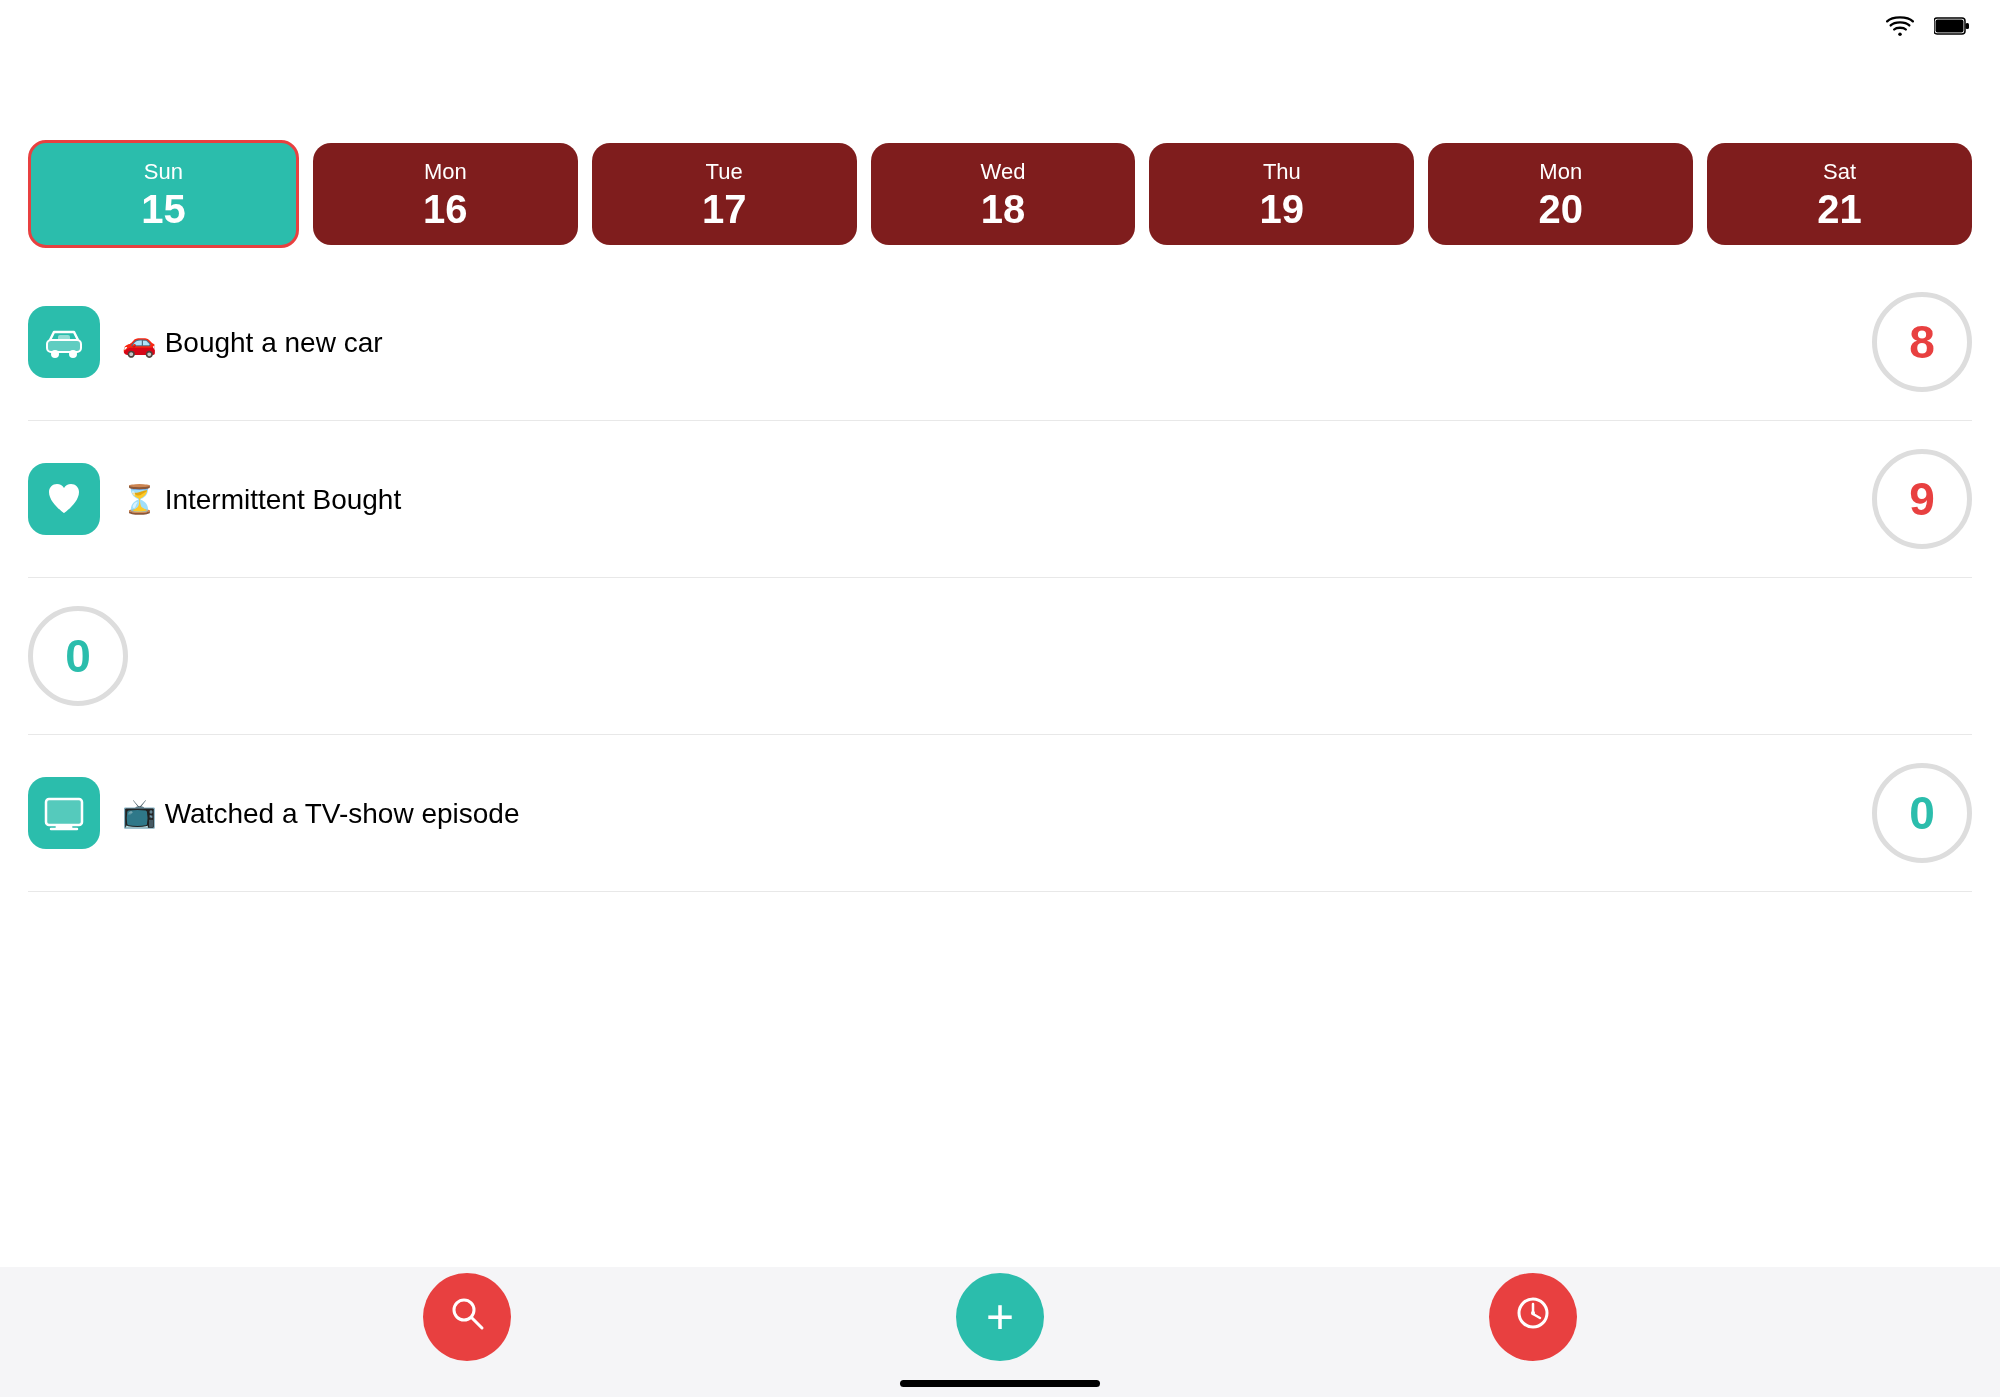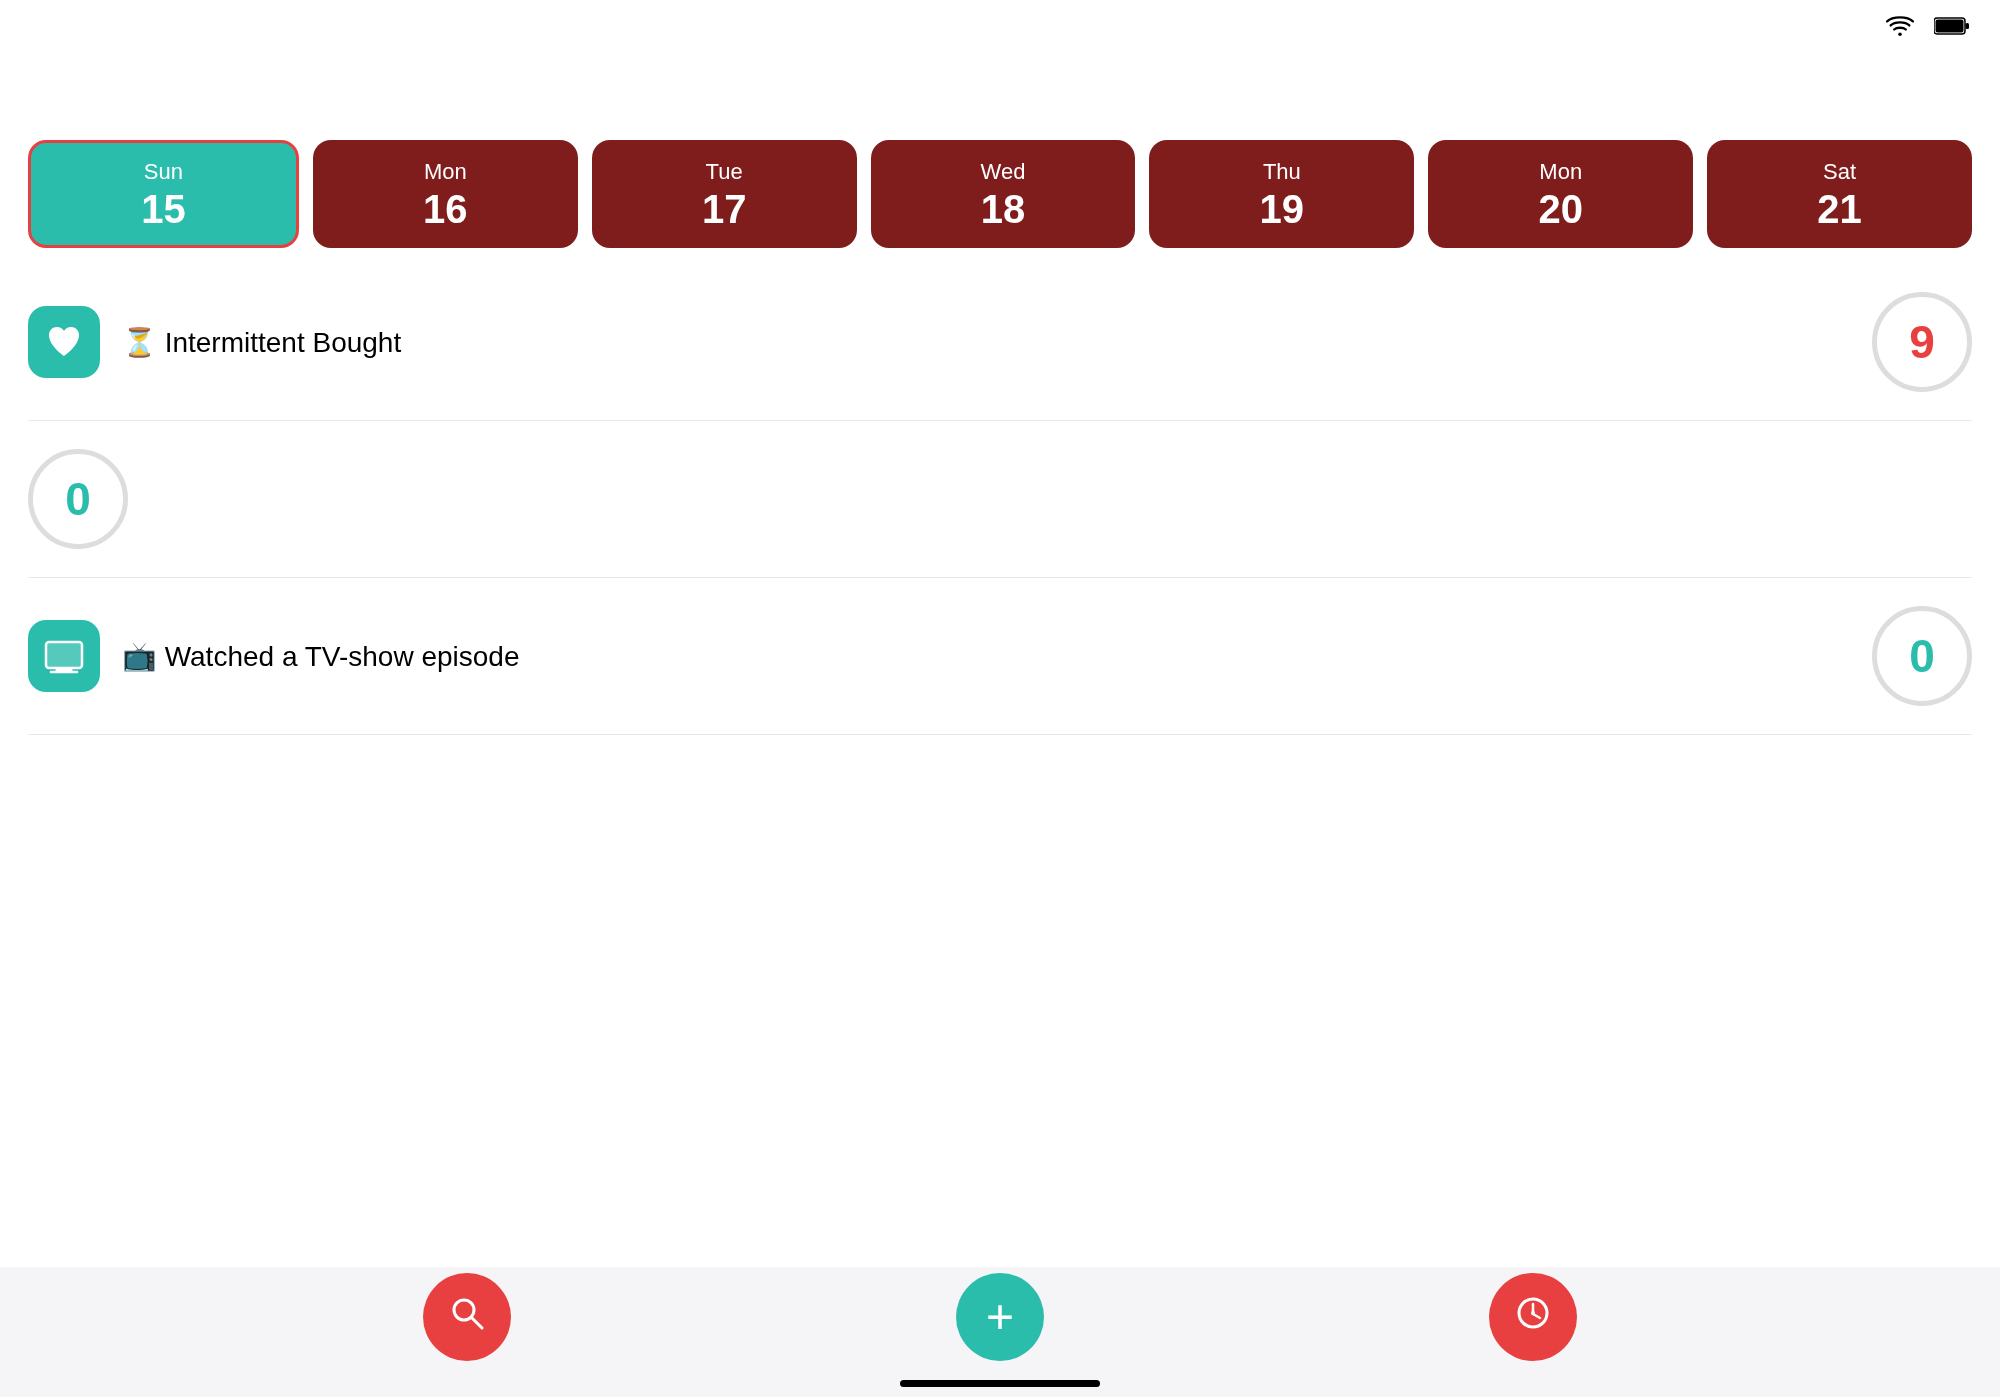--- a/index.html
+++ b/index.html
@@ -70,20 +70,21 @@
       font-weight: 600;
       color: #000;
     }
 
     
     .calendar-strip {
       display: flex;
       gap: 14px;
       padding: 16px 28px;
       overflow: hidden;
+      align-items: center;
     }
 
     .calendar-day {
       flex: 1;
       display: flex;
       flex-direction: column;
       align-items: center;
       justify-content: center;
       background: #7f1d1d;
       border-radius: 18px;
@@ -292,20 +293,37 @@
     </div>
     <div class="calendar-day">
       <span class="calendar-day-name">Sat</span>
       <span class="calendar-day-num">21</span>
     </div>
   </div>
 
 <div class="main-content">
   <div class="habit-list">
 
+  <div class="habit-row">
+      <div class="habit-left">
+        <div class="habit-icon" style="background:#2bbdac">
+          <svg width="40" height="32" viewBox="0 0 40 32" fill="none">
+              <path d="M6 14 L10 6 L30 6 L34 14" stroke="white" stroke-width="2.5" stroke-linejoin="round"></path>
+              <rect x="3" y="14" width="34" height="12" rx="4" fill="white" fill-opacity="0.25" stroke="white" stroke-width="2"></rect>
+              <circle cx="11" cy="28" r="4" fill="white"></circle>
+              <circle cx="29" cy="28" r="4" fill="white"></circle>
+              <rect x="14" y="9" width="12" height="6" rx="2" fill="white" fill-opacity="0.5"></rect>
+            </svg>
+        </div>
+        <span class="habit-name">🚗 Bought a new car</span>
+      </div>
+      <div class="count-circle">
+        <span class="count-value">8</span>
+      </div>
+    </div>
       <div class="habit-row">
       <div class="habit-left">
         <div class="habit-icon" style="background:#2bbdac">
           <svg width="38" height="36" viewBox="0 0 38 36" fill="none">
               <path d="M19 32 C19 32 4 22 4 11 C4 6.5 7.5 3 12 3 C15 3 17.5 4.5 19 7 C20.5 4.5 23 3 26 3 C30.5 3 34 6.5 34 11 C34 22 19 32 19 32Z" fill="white"></path>
             </svg>
         </div>
         <span class="habit-name">⏳ Intermittent Bought</span>
       </div>
       <div class="count-circle">

